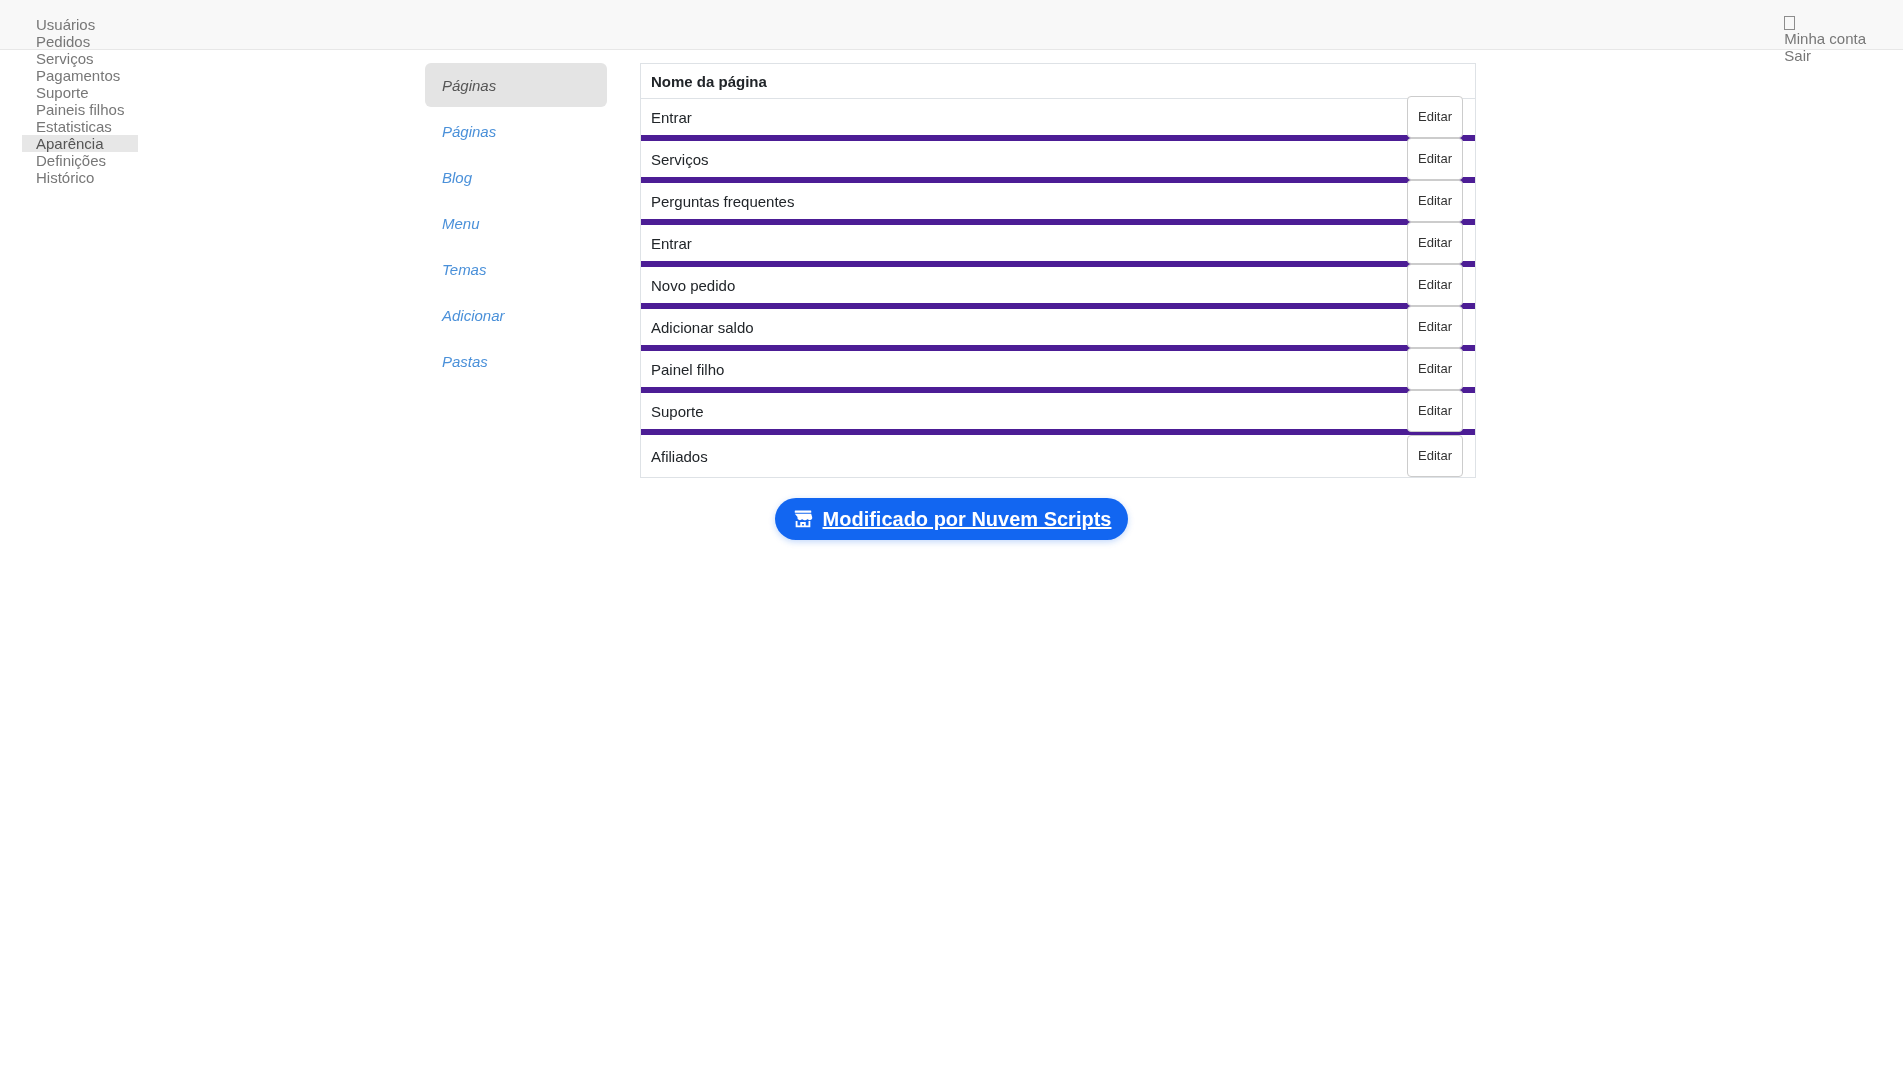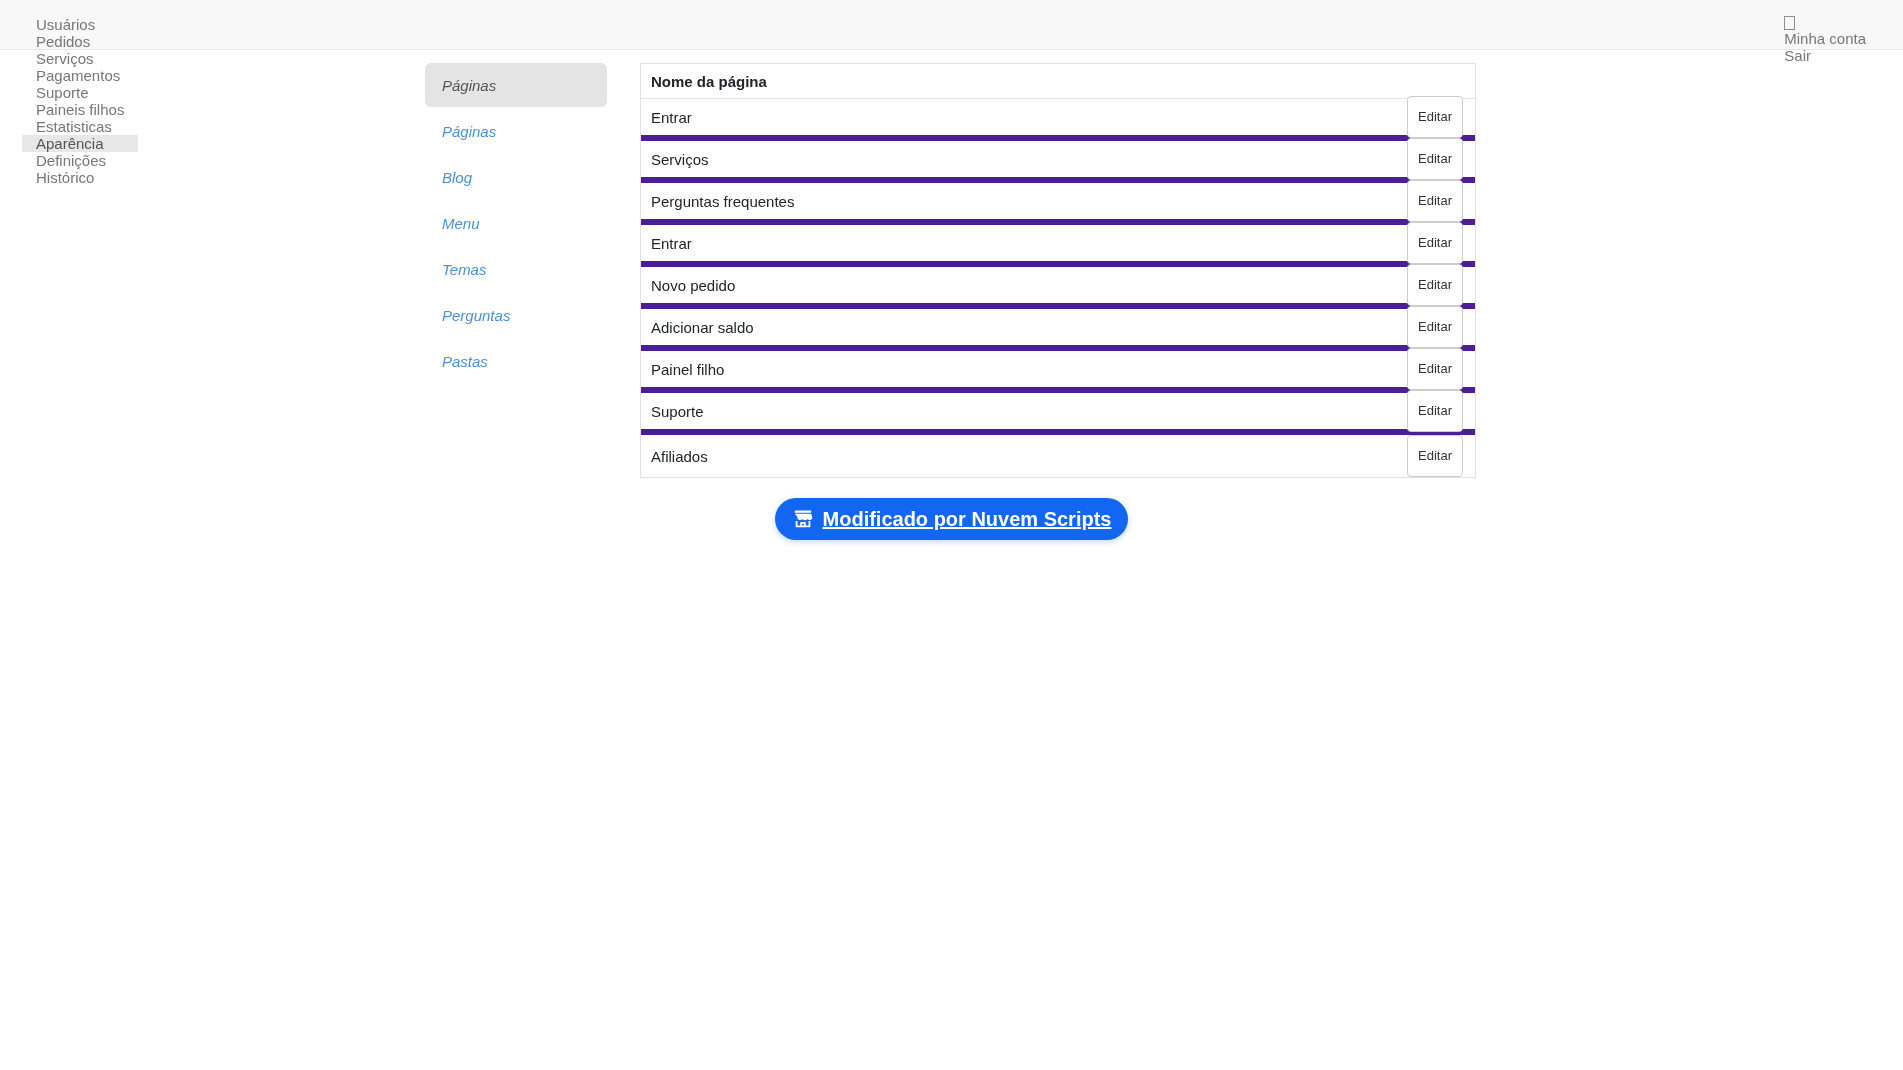--- a/index.html
+++ b/index.html
@@ -156,21 +156,21 @@
 </div>
 
 <div class="layout">
 
   <div class="sidebar">
     <div class="side-item active">Páginas</div>
     <div class="side-item">Páginas</div>
     <div class="side-item">Blog</div>
     <div class="side-item">Menu</div>
     <div class="side-item">Temas</div>
-    <div class="side-item">Perguntas</div>
+    <div class="side-item">Adicionar</div>
     <div class="side-item">Pastas</div>
   </div>
 
   <div class="pages-table">
     <div class="table-header">
       <span>Nome da página</span>
     </div>
 
     <div class="table-row">
       <span>Entrar</span>

